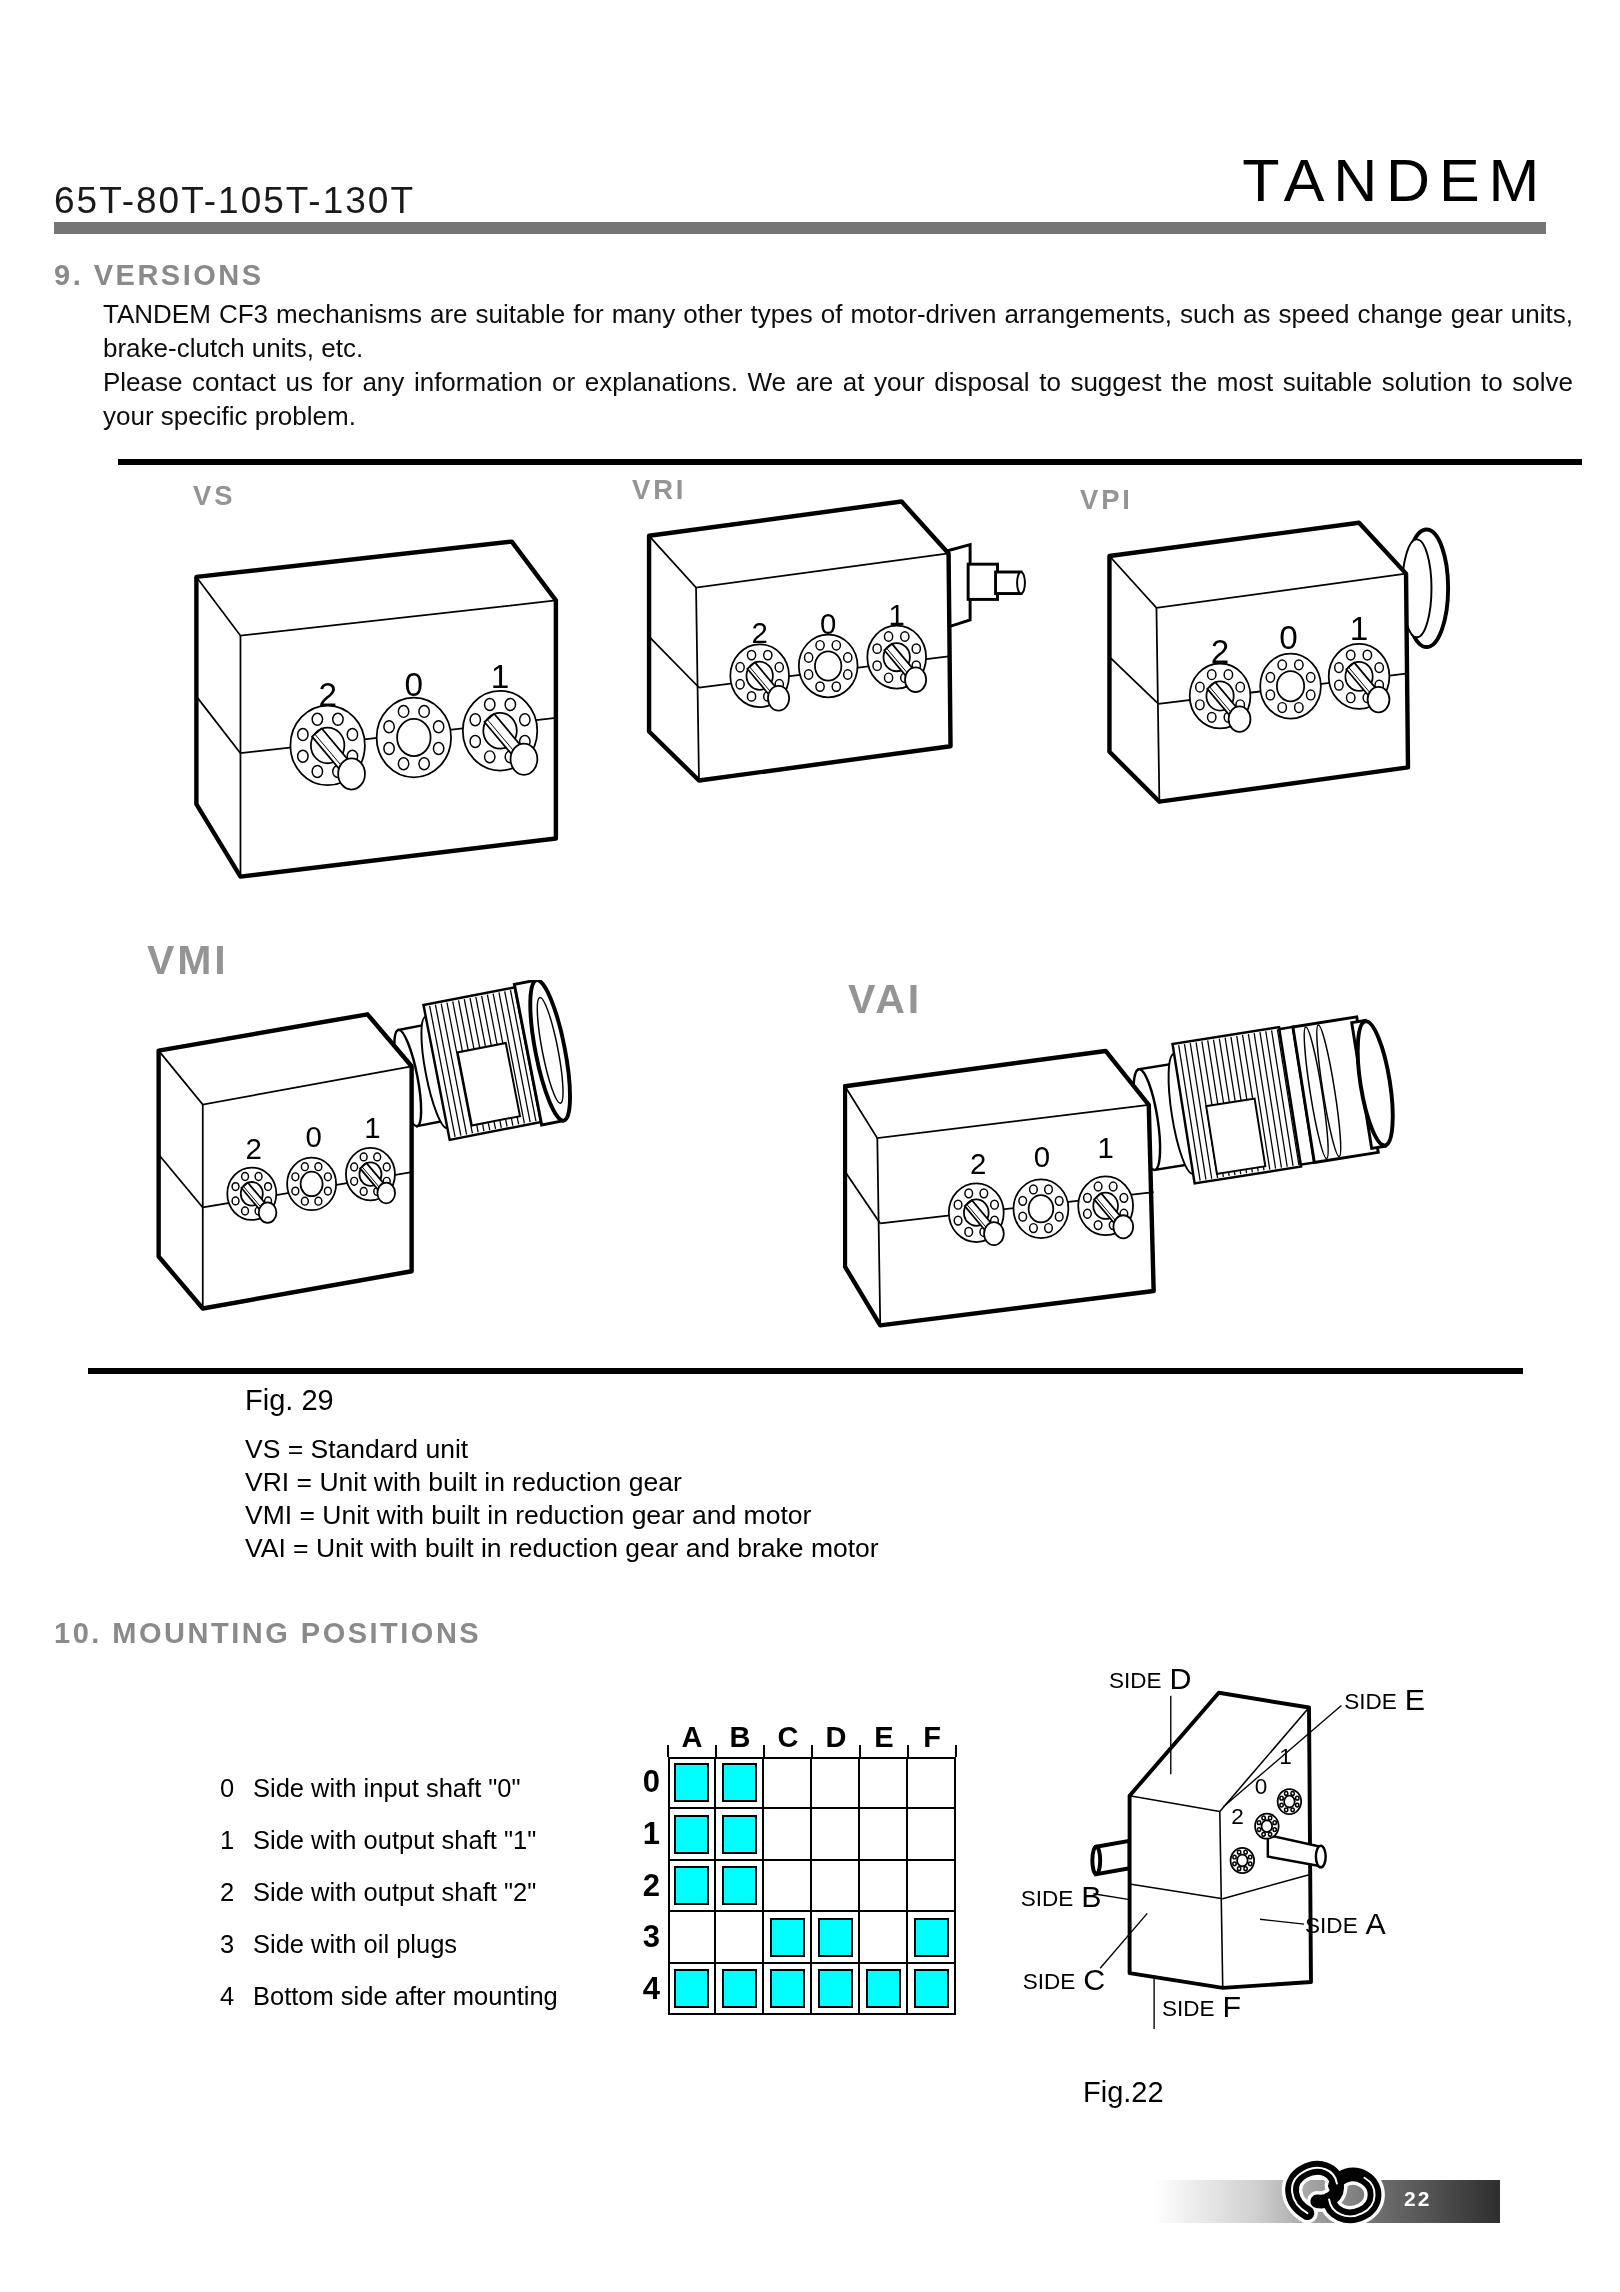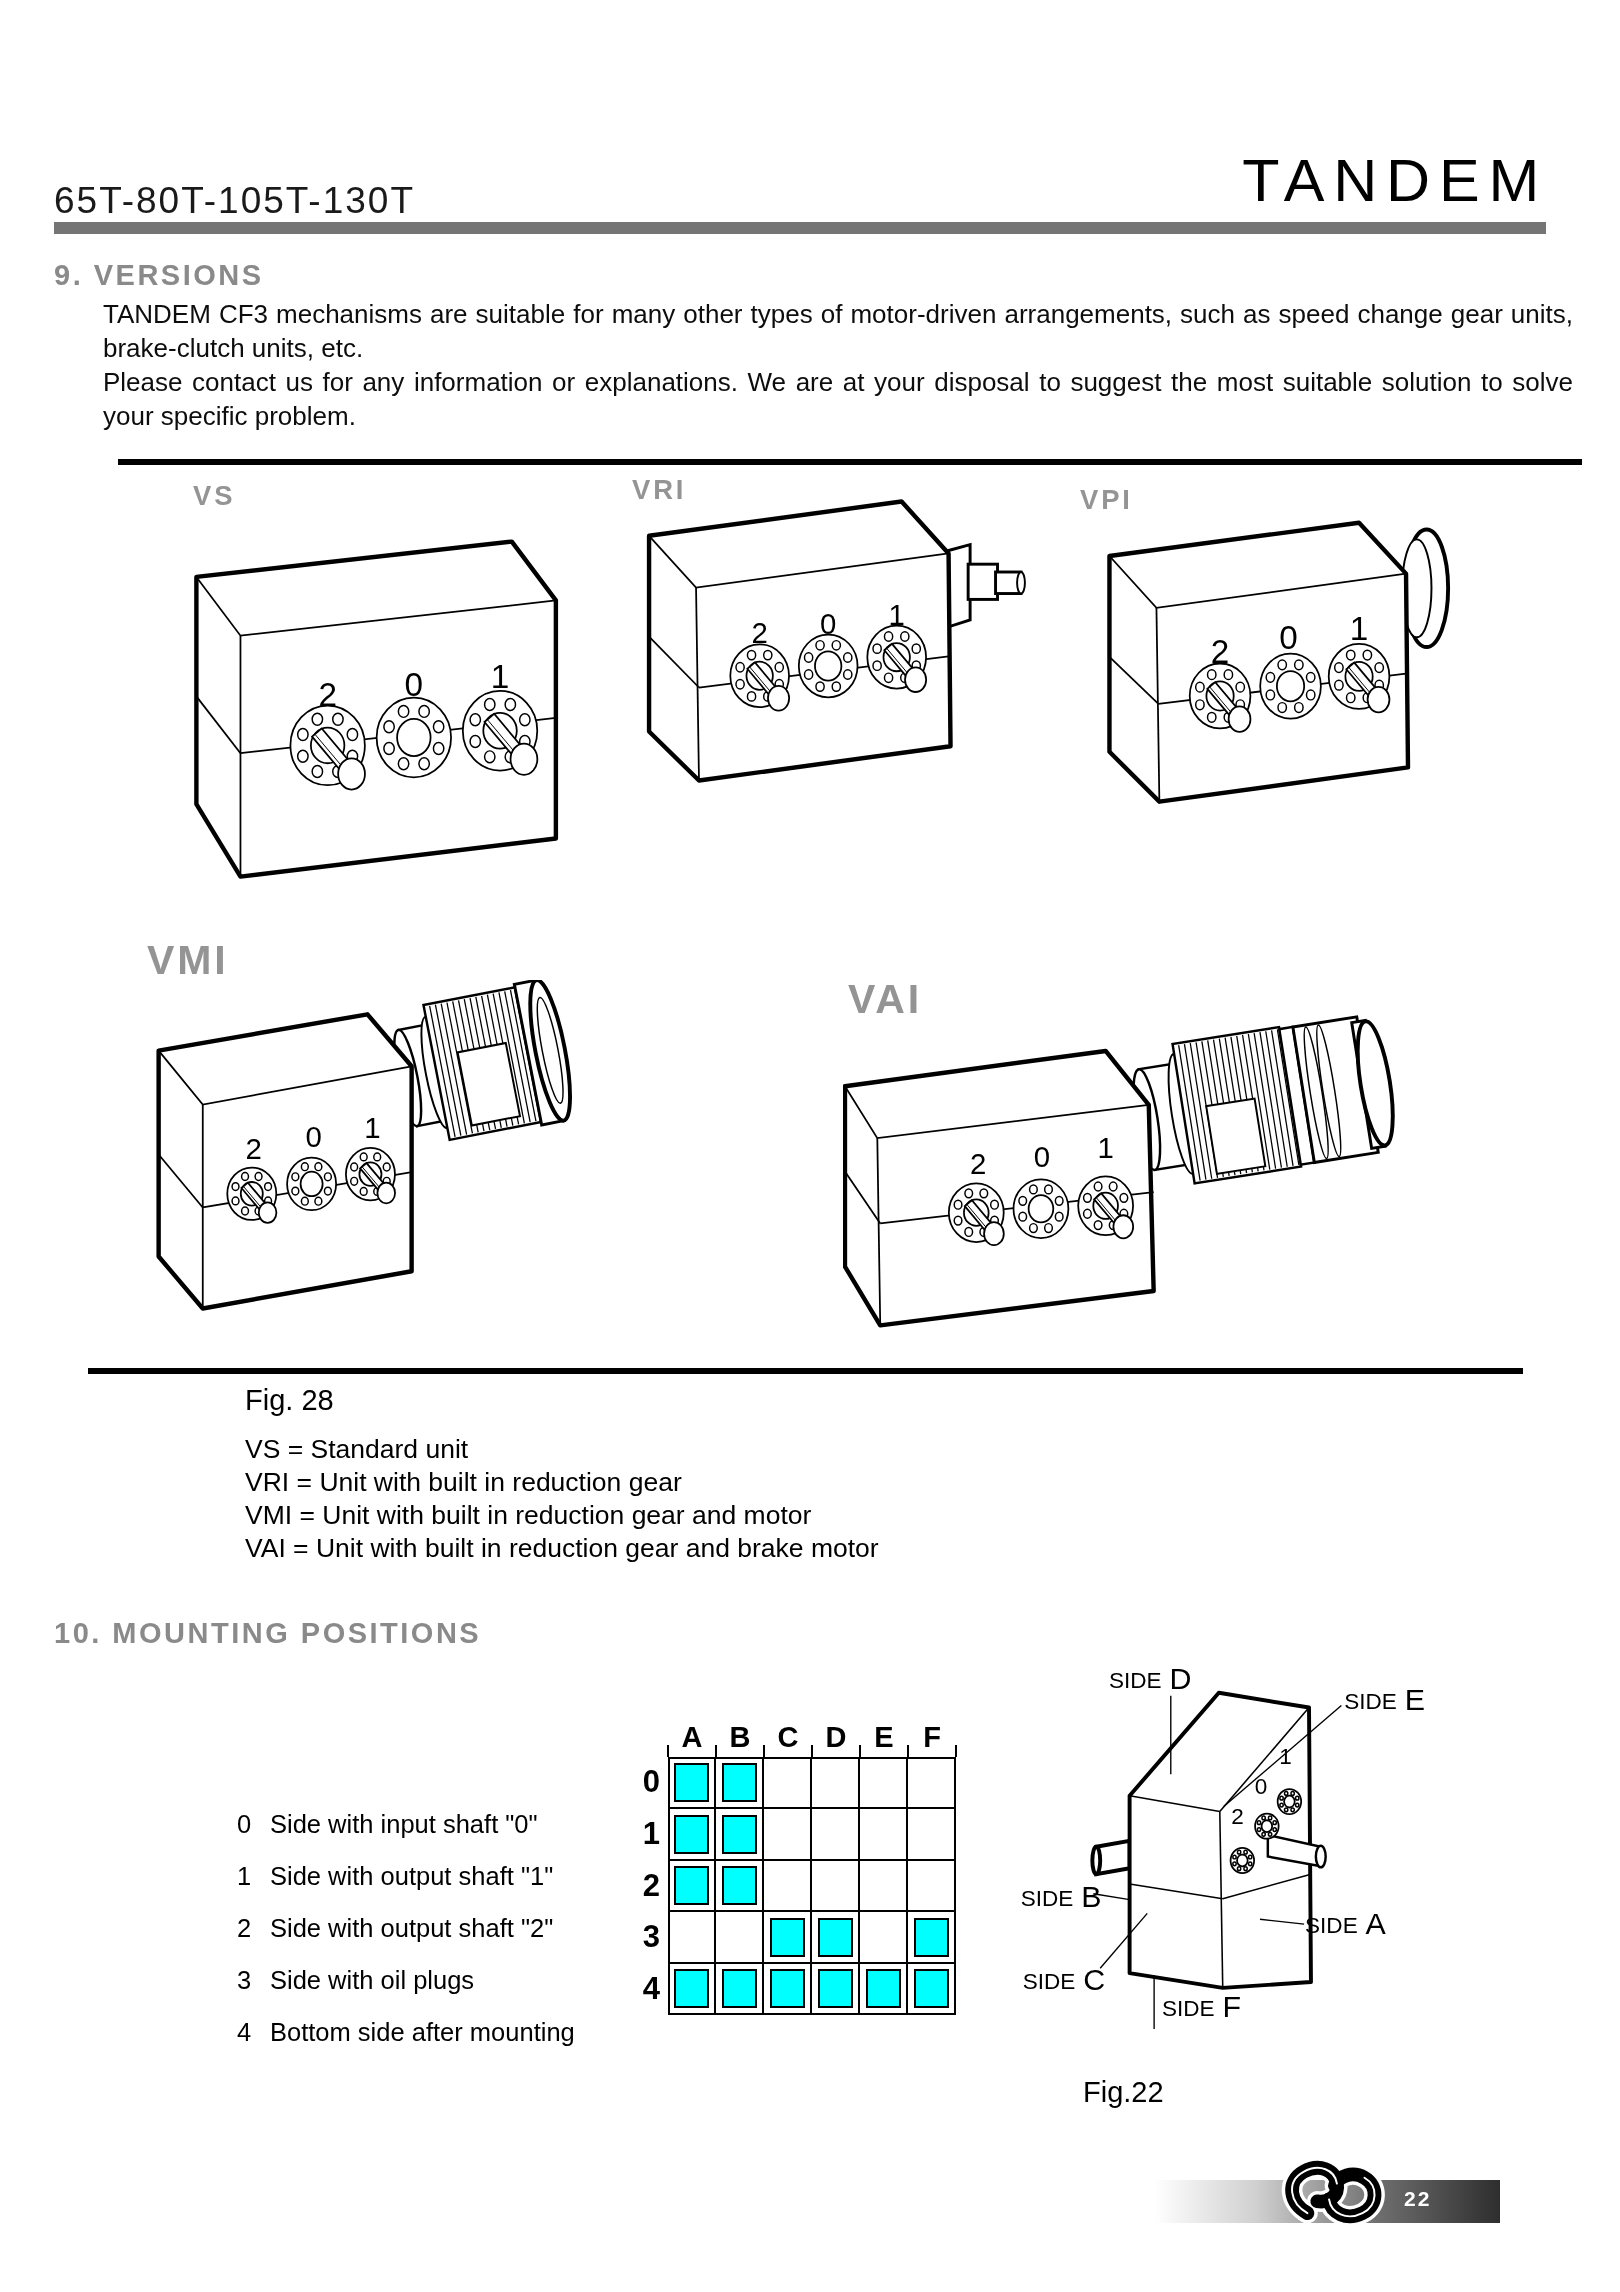--- a/index.html
+++ b/index.html
@@ -384,32 +384,32 @@
         <polygon points="256.3,203.4 278.8,230.2 286.0,224.1 263.5,197.3" fill="#fff" stroke="#000" stroke-width="1.8"></polygon>
         <line x1="258.4" y1="201.6" x2="280.9" y2="228.4" stroke="#000" stroke-width="1"></line>
         <ellipse cx="286.0" cy="231.4" rx="10.08" ry="11.76" fill="#fff" stroke="#000" stroke-width="1.8"></ellipse>
       </g>
     <text class="digit-sm" x="138" y="178">2</text>
     <text class="digit-sm" x="203" y="170">0</text>
     <text class="digit-sm" x="268" y="161">1</text>
   </svg>
 
   <div class="abs rule" style="left:88px; top:1368px; width:1435px; height:5.9px;"></div>
-  <div class="abs fig-caption" style="left:245px; top:1384px;">Fig. 28</div>
+  <div class="abs fig-caption" style="left:245px; top:1384px;">Fig. 29</div>
 
   <div class="abs legend-block" style="left:245px; top:1433px;" id="fig21-legend">
       <div>VS = Standard unit</div>
       <div>VRI = Unit with built in reduction gear</div>
       <div>VMI = Unit with built in reduction gear and motor</div>
       <div>VAI = Unit with built in reduction gear and brake motor</div>
     </div>
 
   <div class="abs sec-title" style="left:54px; top:1617px;text-align:right;">10. MOUNTING POSITIONS</div>
 
-  <div class="abs" style="left:237px; top:1774px; width:421px;margin-top:36px;" id="mounting-legend">
+  <div class="abs" style="left:220px; top:1774px; width:421px;" id="mounting-legend">
       <div class="mount-item"><span class="num">0</span><span>Side with input shaft  "0"</span></div>
       <div class="mount-item"><span class="num">1</span><span>Side with output shaft  "1"</span></div>
       <div class="mount-item"><span class="num">2</span><span>Side with output shaft  "2"</span></div>
       <div class="mount-item"><span class="num">3</span><span>Side with oil plugs</span></div>
       <div class="mount-item"><span class="num">4</span><span>Bottom side after mounting</span></div>
     </div>
 
   <div class="abs" style="left:627px; top:1721px;" id="pos-table">
       <div class="colhead" style="left: 41px; width: 48px;">A</div>
       <div class="colhead" style="left: 89px; width: 48px;">B</div>

